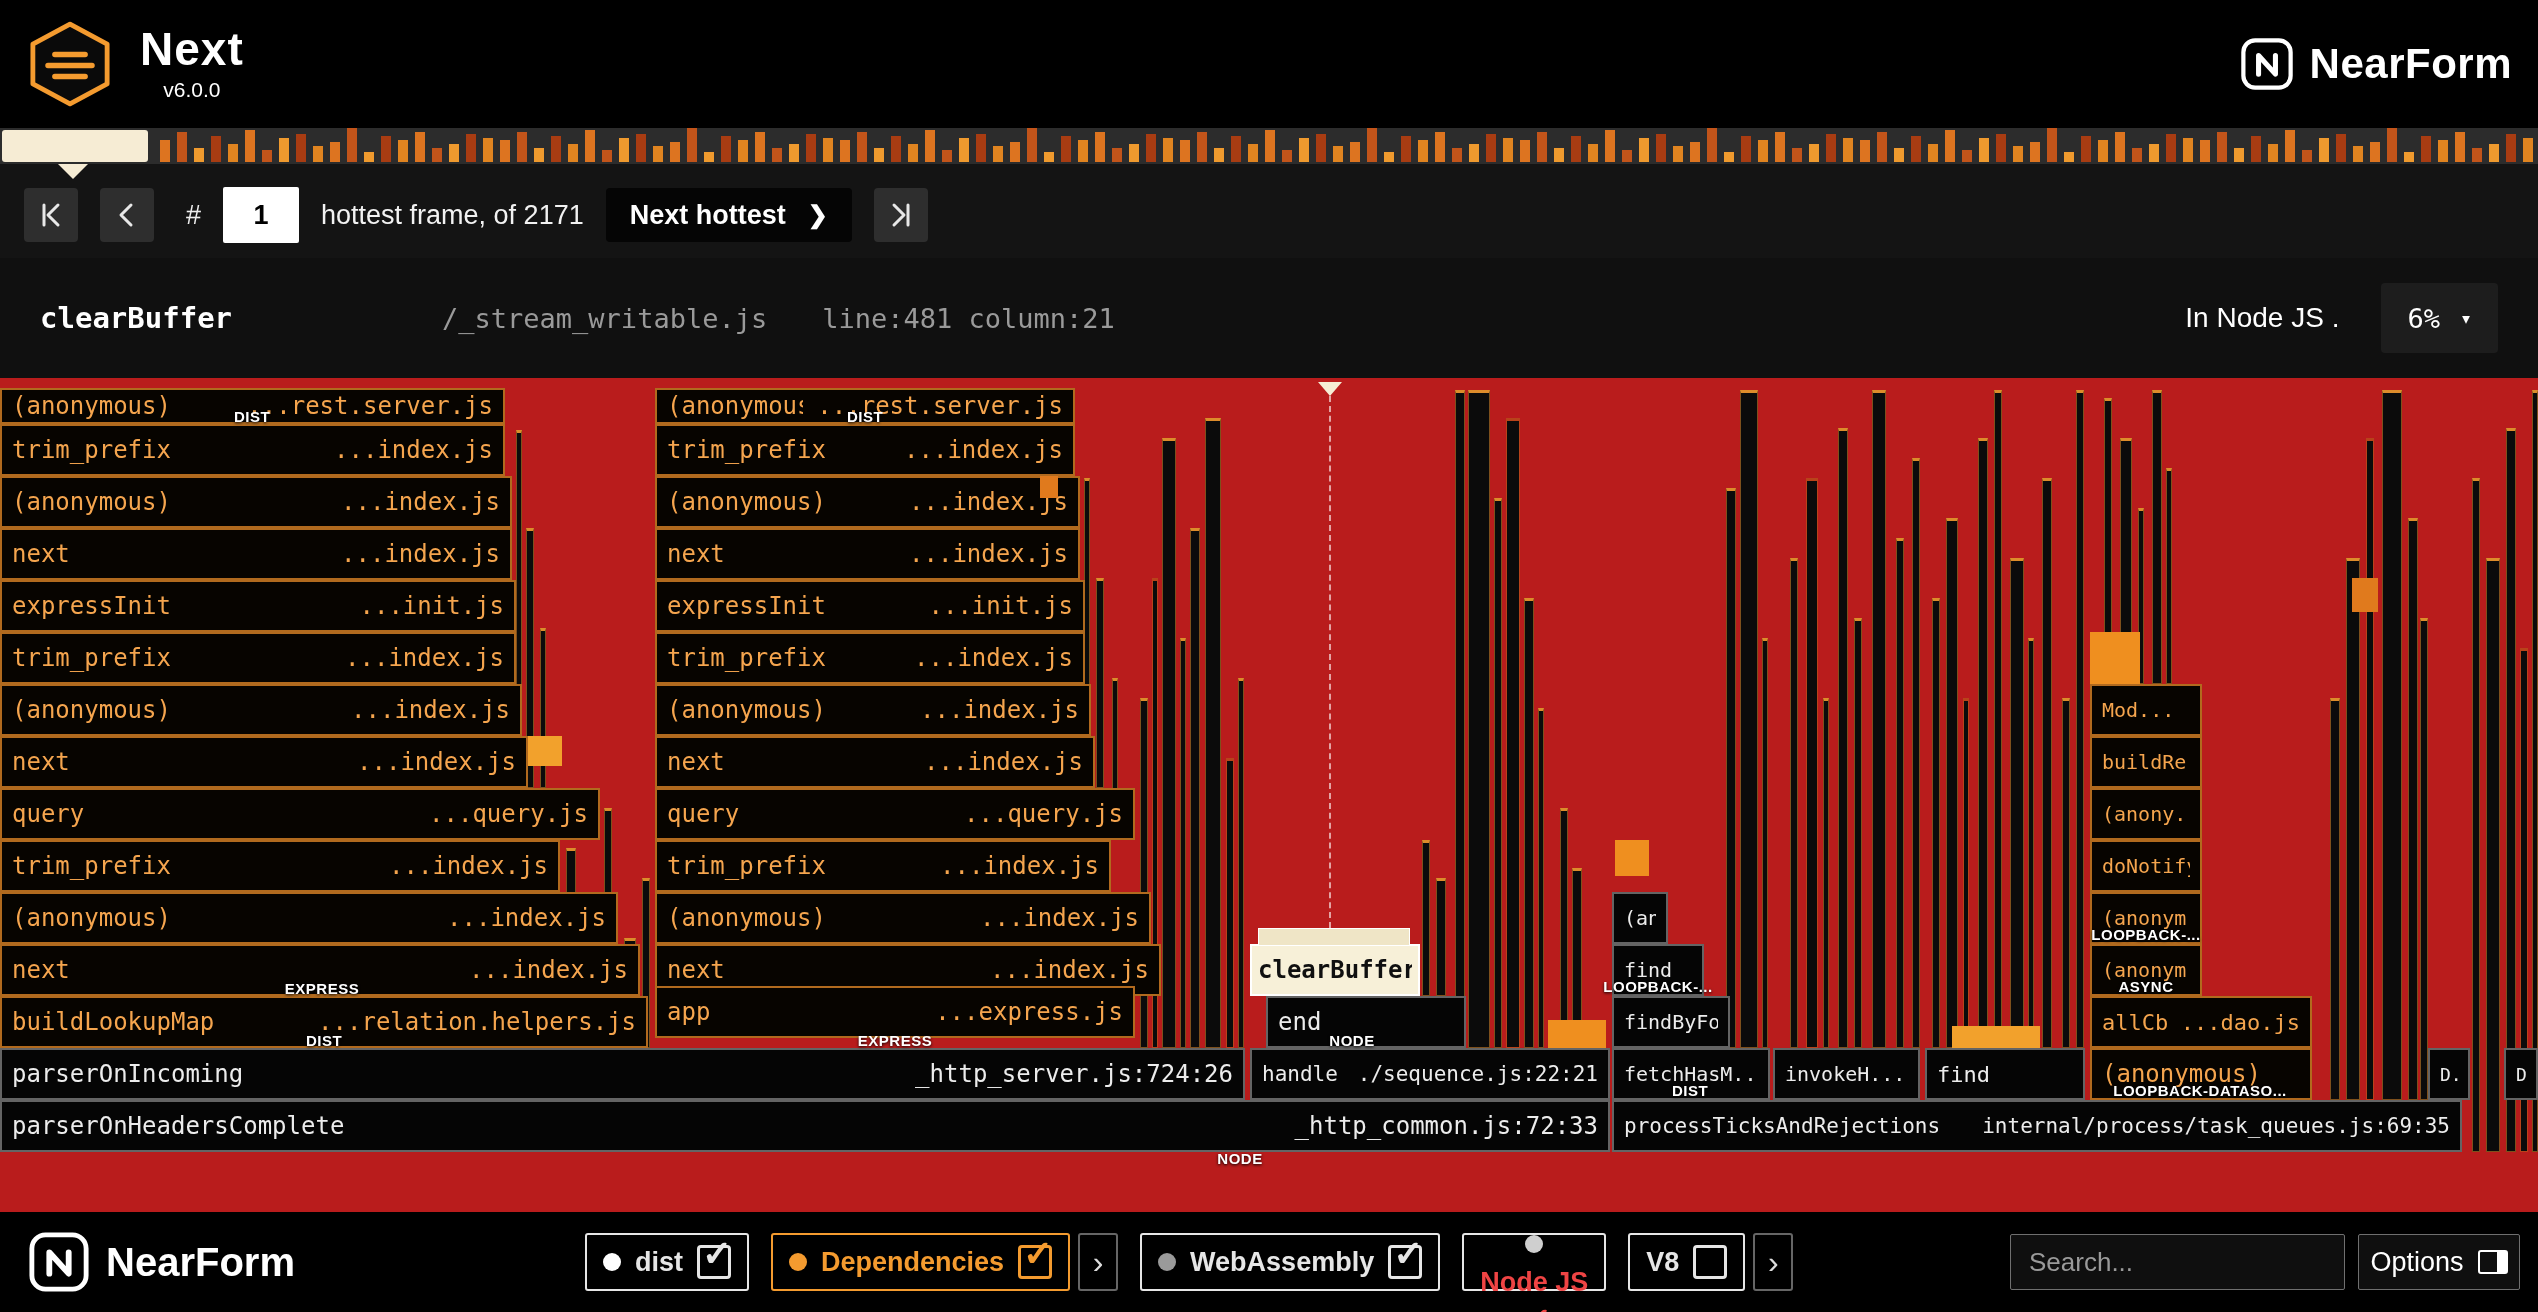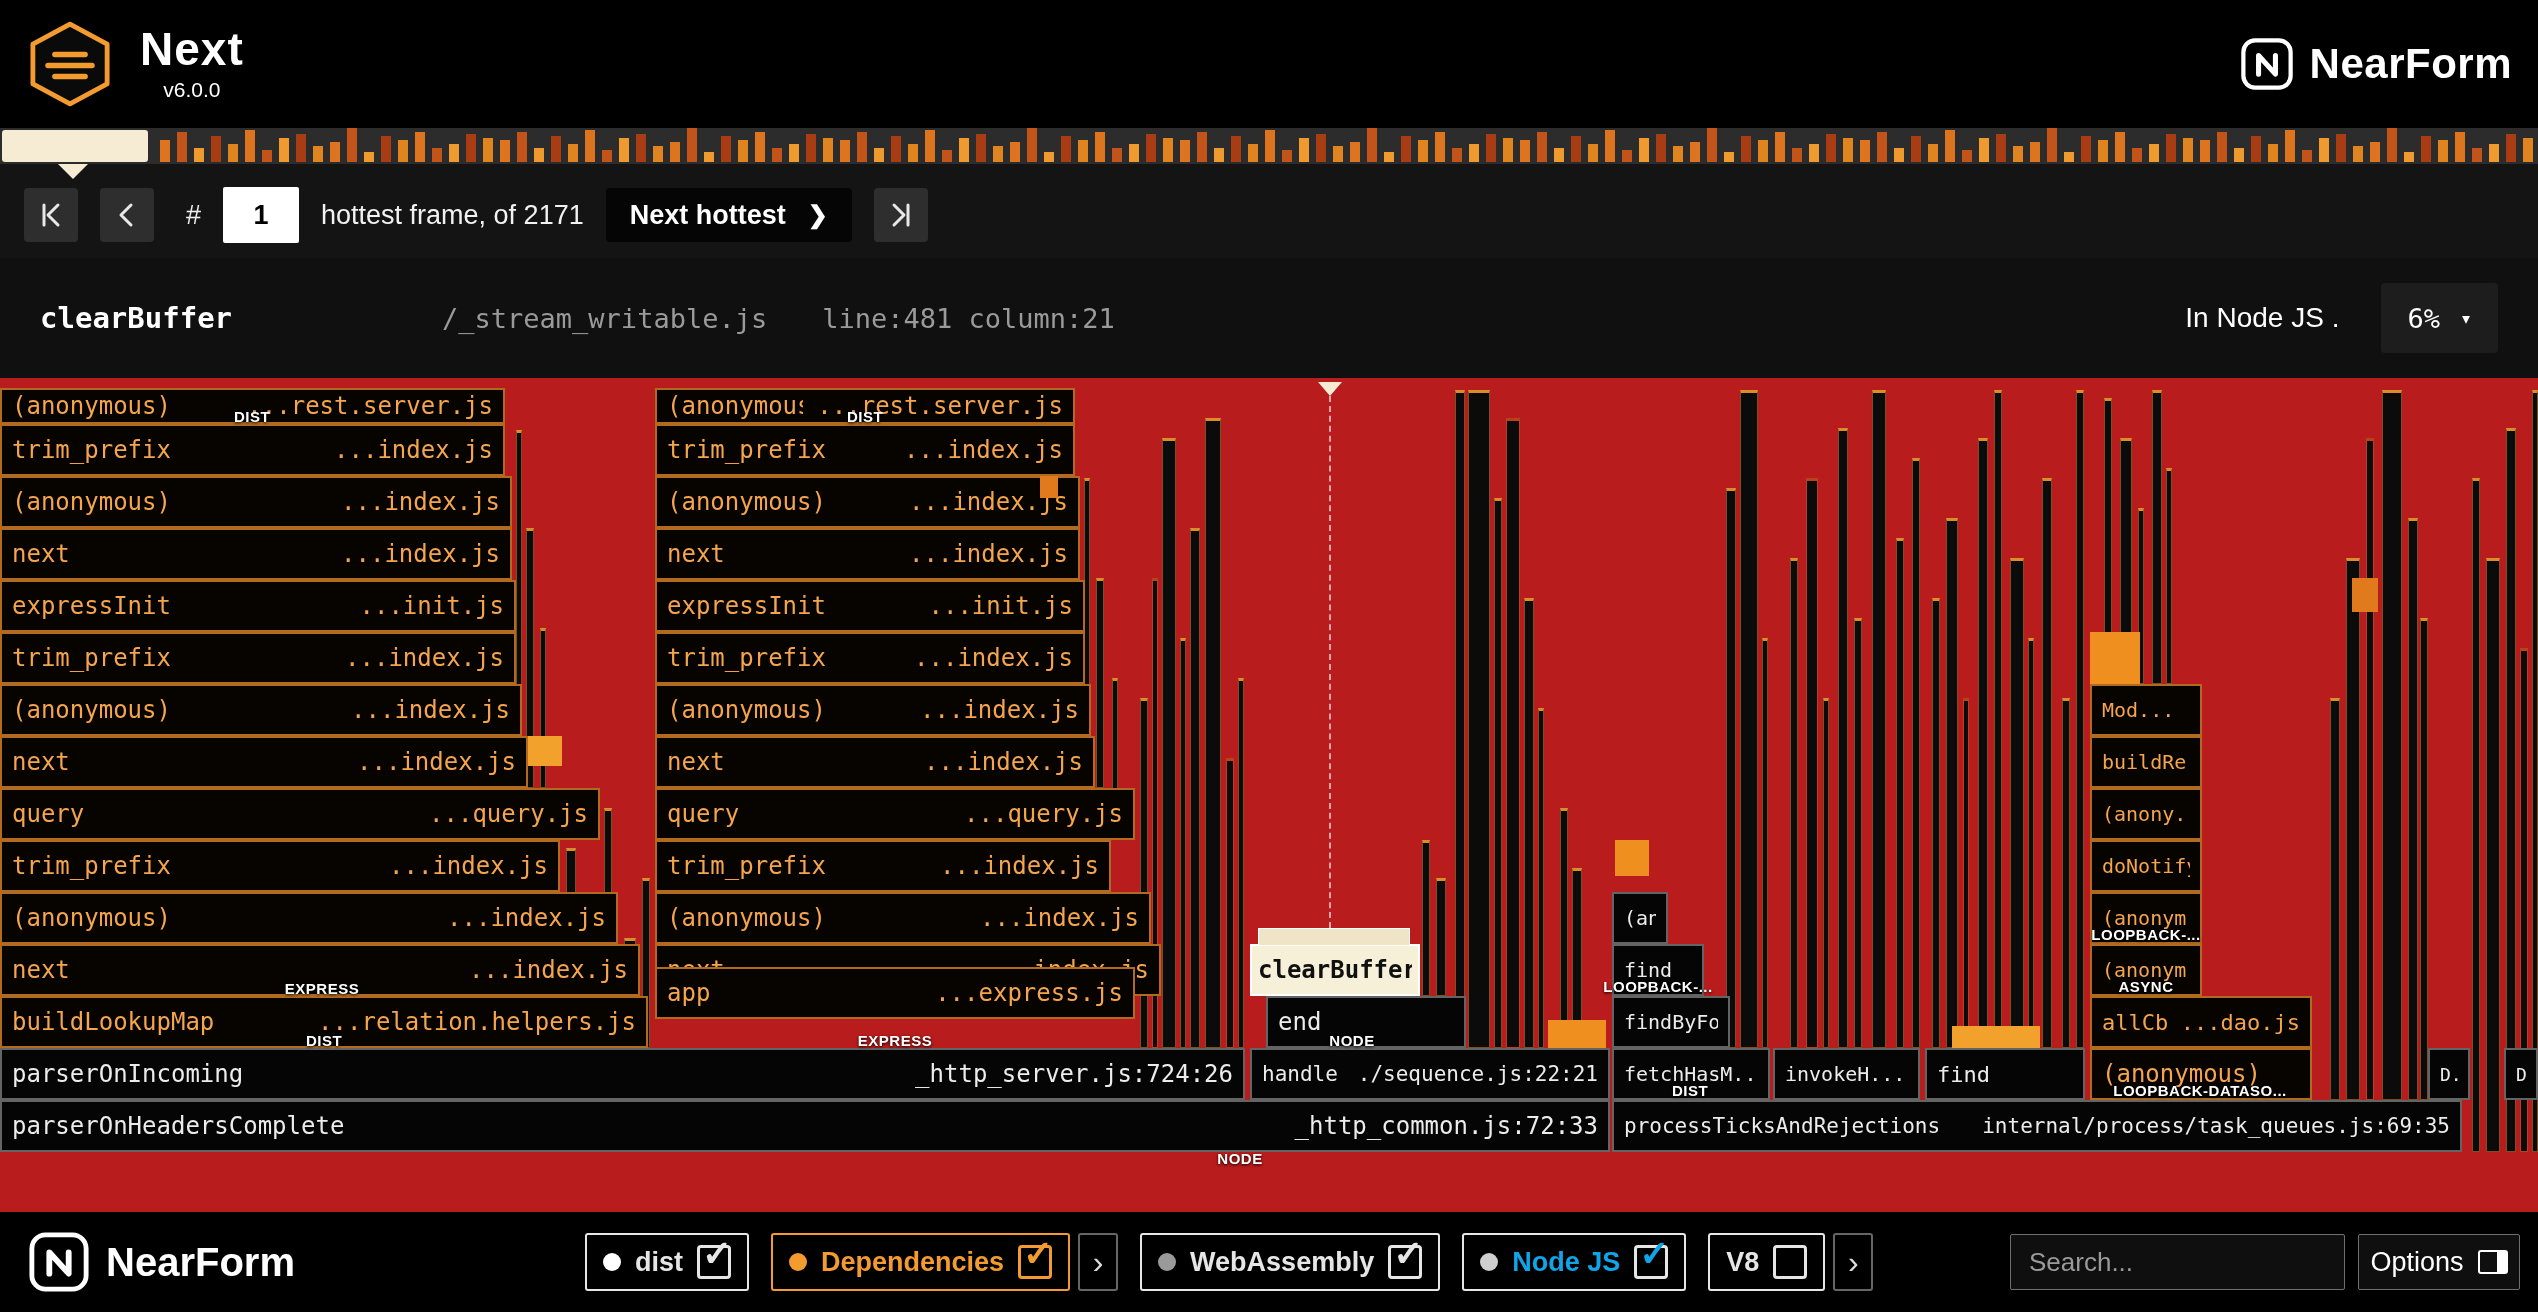--- a/index.html
+++ b/index.html
@@ -378,21 +378,21 @@
         <span class="ff">...index.js</span>
       </div>
       <div class="frame hot" style="left: 655px; top: 514px; width: 496px; height: 52px;">
         <span class="fl">(anonymous)</span>
         <span class="ff">...index.js</span>
       </div>
       <div class="frame hot" style="left: 655px; top: 566px; width: 506px; height: 52px;">
         <span class="fl">next</span>
         <span class="ff">...index.js</span>
       </div>
-      <div class="frame hot" style="left: 655px; top: 589px; width: 480px; height: 52px;">
+      <div class="frame hot" style="left: 655px; top: 608px; width: 480px; height: 52px;">
         <span class="fl">app</span>
         <span class="ff">...express.js</span>
       </div>
       <div class="frame selected" style="left: 1250px; top: 566px; width: 170px; height: 52px;">
         <span class="fl">clearBuffer</span>
       </div>
       <div class="frame plain" style="left: 1250px; top: 618px; width: 200px; height: 52px; margin-left: 16px;">
         <span class="fl">end</span>
       </div>
       <div class="frame plain" style="left: 1250px; top: 670px; width: 360px; height: 52px; font-size: 21px;">
@@ -567,21 +567,21 @@
         </span>
       </div>
       <div class="expander">›</div>
       <div class="filter" style="border-color: rgb(230, 230, 230); color: rgb(230, 230, 230);">
         <span class="dot" style="background: rgb(154, 154, 154);"></span>
         <span>WebAssembly</span>
         <span class="cb" style="border-color: rgb(230, 230, 230);">
           <span class="chk">✓</span>
         </span>
       </div>
-      <div class="filter" style="border-color: rgb(230, 230, 230); color: #0ea5e9;">
+      <div class="filter" style="border-color: rgb(230, 230, 230); color: #ef4444; flex-direction: column;">
         <span class="dot" style="background: rgb(207, 207, 207);"></span>
         <span>Node JS</span>
         <span class="cb" style="border-color: rgb(230, 230, 230);">
           <span class="chk">✓</span>
         </span>
       </div>
       <div class="filter" style="border-color: rgb(230, 230, 230); color: rgb(230, 230, 230);">
         <span>V8</span>
         <span class="cb" style="border-color: rgb(230, 230, 230);"></span>
       </div>

